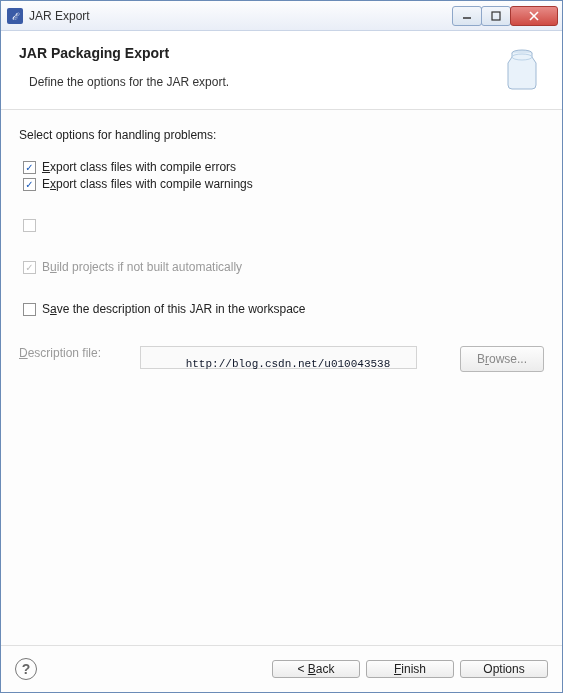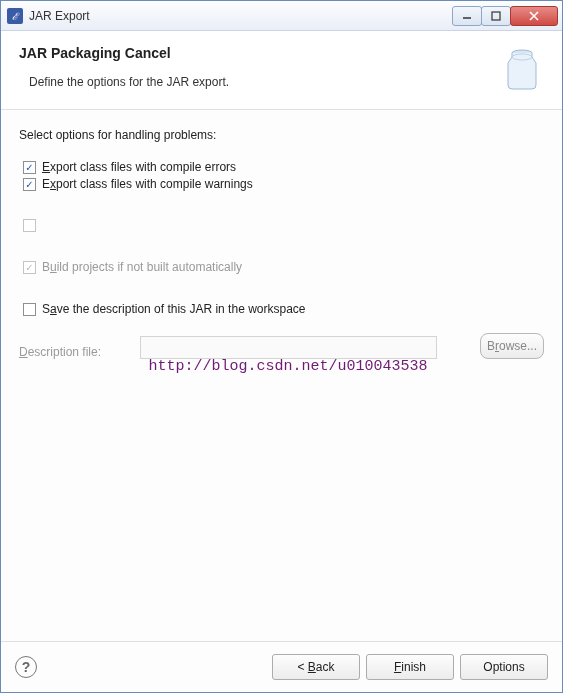--- a/index.html
+++ b/index.html
@@ -112,57 +112,57 @@
     display: flex;
     align-items: center;
     justify-content: center;
     font-size: 10px;
     color: #1858b8;
   }
   .chk.disabled { border-color: #c4c4c4; color: #bdbdbd; }
   .spacer-sm { height: 22px; }
   .desc-row {
     display: flex;
-    align-items: flex-end;
-    margin-top: 17px;
+    align-items: flex-start;
+    margin-top: 30px;
     gap: 33px;
   }
   .desc-label {
     color: #9a9a9a;
     margin-right: 6px;
   }
   .desc-input {
     flex: 1;
     height: 23px;
     border: 1px solid #d4d4d4;
     background: #fafafa;
     margin-right: 10px;
     padding: 0 4px;
     color: #999;
   }
   .browse-btn {
-    width: 64px;
+    width: 84px;
     height: 26px;
     border: 1px solid #b8b8b8;
     background: linear-gradient(#fdfdfd, #ececec);
-    border-radius: 8px;
+    border-radius: 3px;
     color: #888;
     display: flex;
     align-items: center;
     justify-content: center;
   }
   .watermark {
     position: absolute;
     top: 248px;
     left: 13px;
     right: 0;
     text-align: center;
-    color: #701a75;
+    color: #0f172a;
     font-family: "Courier New", monospace;
-    font-size: 15px;
+    font-size: 11px;
     pointer-events: none;
   }
   .button-bar {
     border-top: 1px solid #e0e0e0;
     padding: 12px 14px;
     display: flex;
     align-items: center;
     background: #fdfdfd;
   }
   .help-icon {
@@ -173,21 +173,21 @@
     display: flex;
     align-items: center;
     justify-content: center;
     color: #666;
     font-size: 14px;
     font-weight: bold;
   }
   .btn-spacer { flex: 1; }
   .dlg-btn {
     width: 88px;
-    height: 26px;
+    height: 18px;
     margin-left: 6px;
     border: 1px solid #acacac;
     background: linear-gradient(#fdfdfd, #ececec);
     border-radius: 3px;
     color: #222;
     display: flex;
     align-items: center;
     justify-content: center;
   }
   .dlg-btn.default {
@@ -219,21 +219,21 @@
         <svg width="12" height="12">
             <line x1="2" y1="2" x2="10" y2="10" stroke="#fff" stroke-width="1.6"></line>
             <line x1="10" y1="2" x2="2" y2="10" stroke="#fff" stroke-width="1.6"></line>
           </svg>
       </div>
     </div>
   </div>
 
   <div class="header-area">
     <div class="header-text">
-      <div class="header-title">JAR Packaging Cancel</div>
+      <div class="header-title">JAR Packaging Export</div>
       <div class="header-subtitle">Define the options for the JAR export.</div>
     </div>
     <svg class="jar-icon" viewBox="0 0 44 48">
       <ellipse cx="22" cy="8" rx="10" ry="3" fill="#d8e6f3" stroke="#9fb9d4"></ellipse>
       <path d="M12 8 v4 l-4 6 v22 a4 4 0 0 0 4 4 h20 a4 4 0 0 0 4-4 V18 l-4-6 V8" fill="#e9f2fa" stroke="#9fb9d4"></path>
       <ellipse cx="22" cy="12" rx="10" ry="3" fill="none" stroke="#bcd3e8"></ellipse>
     </svg>
   </div>
 
   <div class="content">

